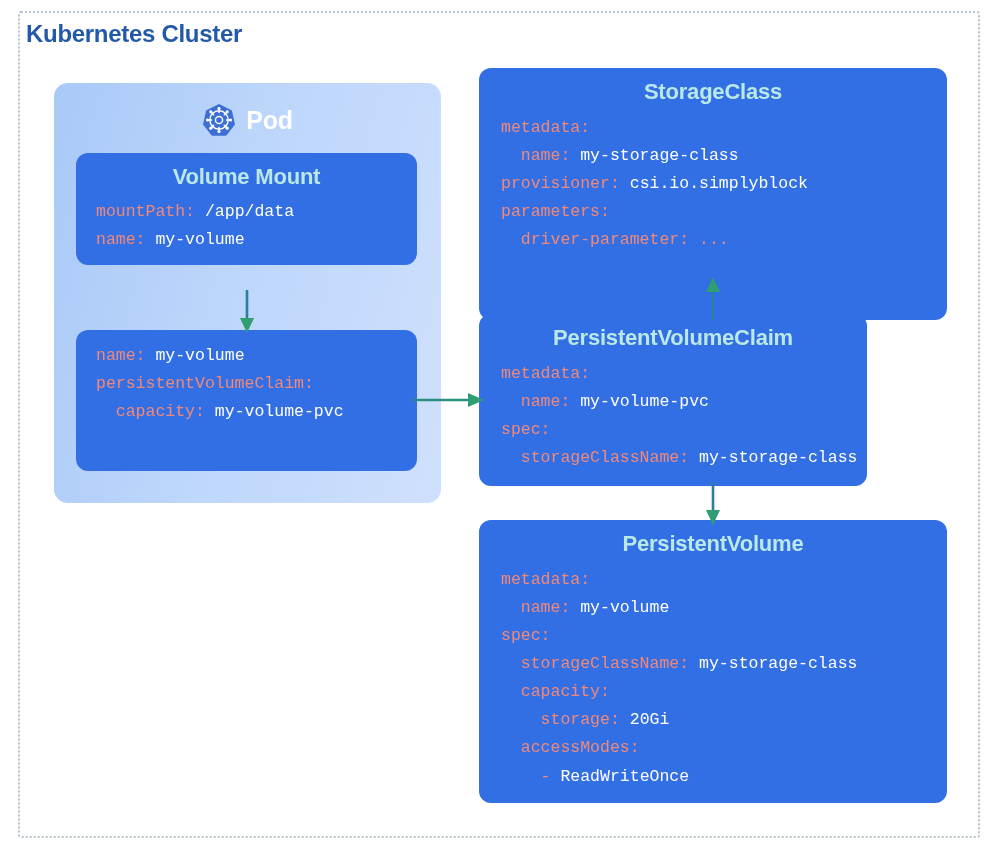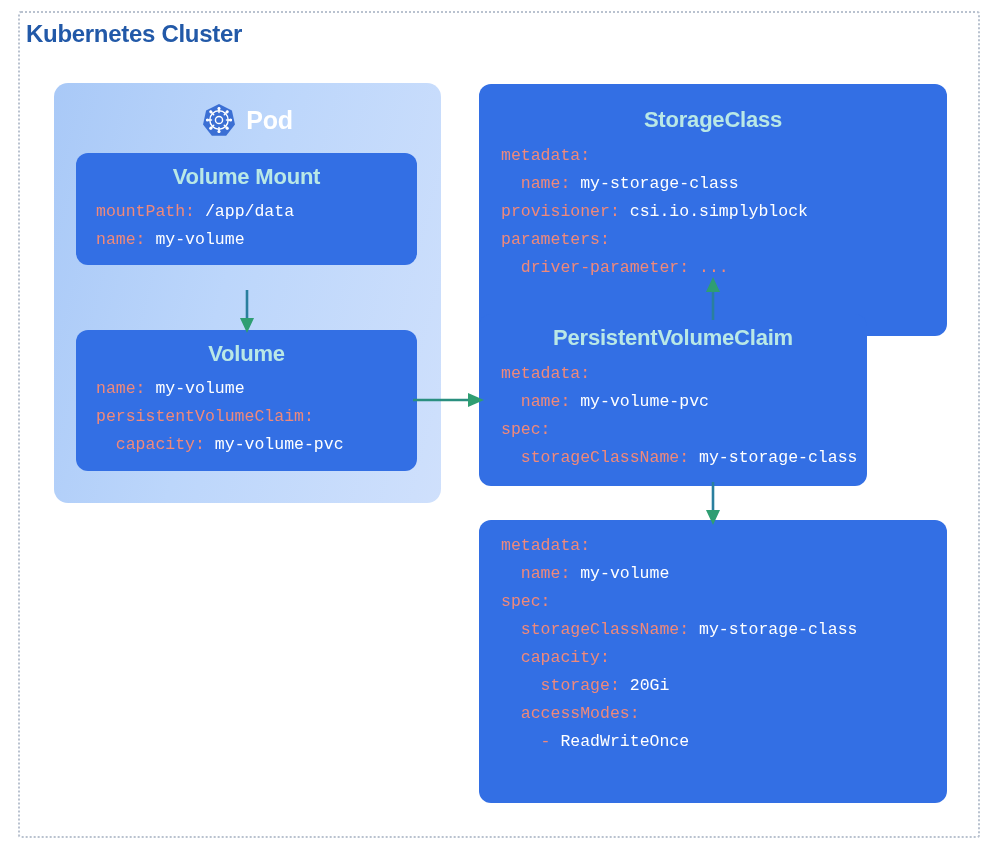--- a/index.html
+++ b/index.html
@@ -100,21 +100,21 @@
     line-height: 1.70;
     color: #ffffff;
     white-space: pre;
   }
   .k { color: #f0897a; }
   .v { color: #ffffff; }
 
   
   #card-volume-mount { left: 76px;  top: 153px; width: 341px; height: 112px; padding: 12px 20px 0 20px; }
   #card-volume       { left: 76px;  top: 330px; width: 341px; height: 141px; padding: 12px 20px 0 20px; }
-  #card-storageclass { left: 479px; top: 84px;  width: 468px; height: 252px; padding: 24px 22px 0 22px; }
+  #card-storageclass { left: 479px; top: 68px;  width: 468px; height: 252px; padding: 12px 22px 0 22px; }
   #card-pvc          { left: 479px; top: 314px; width: 388px; height: 172px; padding: 12px 22px 0 22px; }
   #card-pv           { left: 479px; top: 520px; width: 468px; height: 283px; padding: 12px 22px 0 22px; }
 
   #card-volume-mount .card-title,
   #card-volume .card-title { margin-bottom: 9px; }
   #card-storageclass .card-title,
   #card-pvc .card-title,
   #card-pv .card-title { margin-bottom: 10px; }
 
   
@@ -168,35 +168,35 @@
       <span class="pod-label">Pod</span>
     </div>
   </div>
 
   <div class="card" id="card-volume-mount">
     <div class="card-title">Volume Mount</div>
     <div class="card-body"><div><span class="k">mountPath:</span><span class="v"> /app/data</span></div><div><span class="k">name:</span><span class="v"> my-volume</span></div></div>
   </div>
 
   <div class="card" id="card-volume">
-    <div class="card-title">Volume</div>
     <div class="card-body"><div><span class="k">name:</span><span class="v"> my-volume</span></div><div><span class="k">persistentVolumeClaim:</span></div><div><span class="k">  capacity:</span><span class="v"> my-volume-pvc</span></div></div>
   </div>
 
   <div class="card" id="card-storageclass">
     <div class="card-title">StorageClass</div>
     <div class="card-body"><div><span class="k">metadata:</span></div><div><span class="k">  name:</span><span class="v"> my-storage-class</span></div><div><span class="k">provisioner:</span><span class="v"> csi.io.simplyblock</span></div><div><span class="k">parameters:</span></div><div><span class="k">  driver-parameter: ...</span></div></div>
   </div>
 
   <div class="card" id="card-pvc">
     <div class="card-title">PersistentVolumeClaim</div>
     <div class="card-body"><div><span class="k">metadata:</span></div><div><span class="k">  name:</span><span class="v"> my-volume-pvc</span></div><div><span class="k">spec:</span></div><div><span class="k">  storageClassName:</span><span class="v"> my-storage-class</span></div></div>
   </div>
 
   <div class="card" id="card-pv">
+    <div class="card-title">PersistentVolume</div>
     <div class="card-body"><div><span class="k">metadata:</span></div><div><span class="k">  name:</span><span class="v"> my-volume</span></div><div><span class="k">spec:</span></div><div><span class="k">  storageClassName:</span><span class="v"> my-storage-class</span></div><div><span class="k">  capacity:</span></div><div><span class="k">    storage:</span><span class="v"> 20Gi</span></div><div><span class="k">  accessModes:</span></div><div><span class="k">    -</span><span class="v"> ReadWriteOnce</span></div></div>
   </div>
 
   <svg class="connector" id="conn-mount-volume" viewBox="0 0 32 44" xmlns="http://www.w3.org/2000/svg">
     <line x1="16" y1="0" x2="16" y2="31" stroke="#2a7f9e" stroke-width="2.6"></line>
     <polygon points="16,43 9,28 23,28" fill="#2f9e72"></polygon>
   </svg>
 
   <svg class="connector" id="conn-volume-pvc" viewBox="0 0 72 32" xmlns="http://www.w3.org/2000/svg">
     <line x1="0" y1="16" x2="58" y2="16" stroke="#2a8f7f" stroke-width="2.6"></line>

